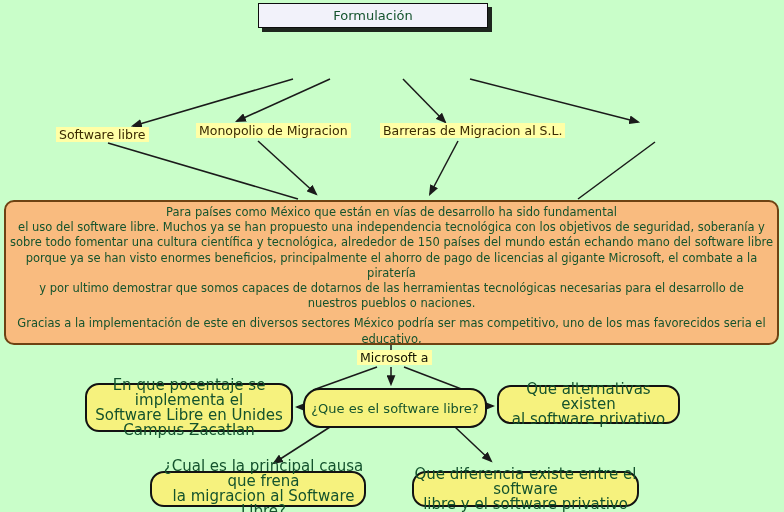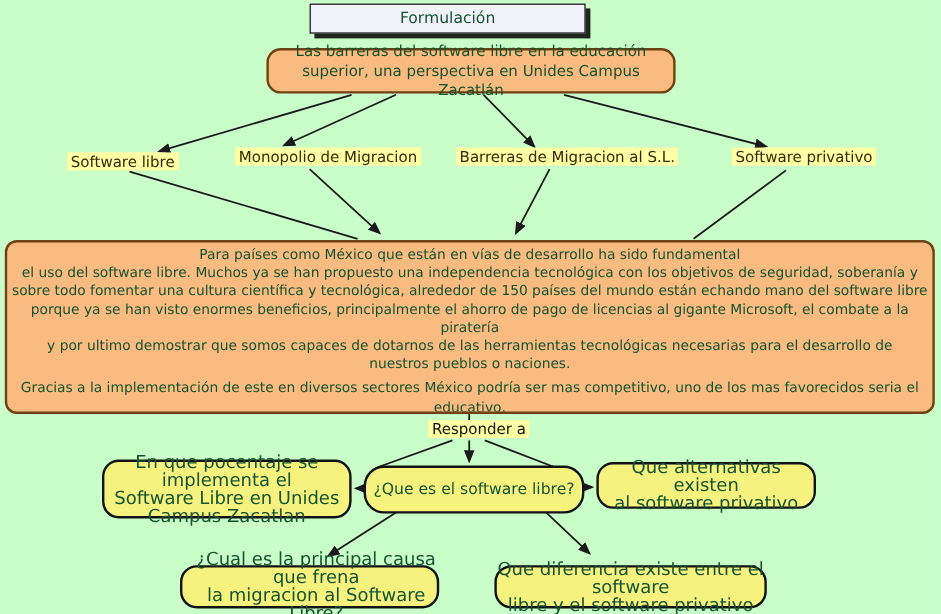--- a/index.html
+++ b/index.html
@@ -97,43 +97,38 @@
       <line x1="487" y1="406" x2="493" y2="406" marker-end="url(#ah)"></line>
       <line x1="330" y1="427" x2="274" y2="463" marker-end="url(#ah)"></line>
       <line x1="455" y1="427" x2="491" y2="461" marker-end="url(#ah)"></line>
     </g>
   </svg>
 
   <div class="node title-box">
     <span>Formulación</span>
   </div>
 
-  <div class="node topic-box">
-    <span>Las barreras del software libre en la educación
-superior, una perspectiva en Unides Campus Zacatlán</span>
-  </div>
 
   <span class="hl-label" style="left:56px;top:127px;">Software libre</span>
   <span class="hl-label" style="left:196px;top:123px;">Monopolio de Migracion</span>
   <span class="hl-label" style="left:380px;top:123px;">Barreras de Migracion al S.L.</span>
-  <span class="hl-label" style="left:610px;top:123px;">Software privativo</span>
 
   <div class="node body-box">
     <div class="para">Para países como México que están en vías de desarrollo ha sido fundamental
 el uso del software libre. Muchos ya se han propuesto una independencia tecnológica con los objetivos de seguridad, soberanía y
 sobre todo fomentar una cultura científica y tecnológica, alrededor de 150 países del mundo están echando mano del software libre
 porque ya se han visto enormes beneficios, principalmente el ahorro de pago de licencias al gigante Microsoft, el combate a la piratería
 y por ultimo demostrar que somos capaces de dotarnos de las herramientas tecnológicas necesarias para el desarrollo de
 nuestros pueblos o naciones.</div>
     <div class="para">Gracias a la implementación de este en diversos sectores México podría ser mas competitivo, uno de los mas favorecidos seria el educativo,
 sin duda uno de los principales acores serian las universidades y demás colegios de educación superior donde tienen auge
 los diversos proyectos de desarrollo e infraestructura tecnológica de sus regiones.</div>
   </div>
 
-  <span class="hl-label responder" style="left:357px;top:350px;">Responder a</span>
+  <span class="hl-label responder" style="left:357px;top:350px;">Microsoft a</span>
 
   <div class="node qbox q-center">
     <span>¿Que es el software libre?</span>
   </div>
   <div class="node qbox q-left">
     <span>En que pocentaje se implementa el
 Software Libre en Unides
 Campus Zacatlan</span>
   </div>
   <div class="node qbox q-right">

